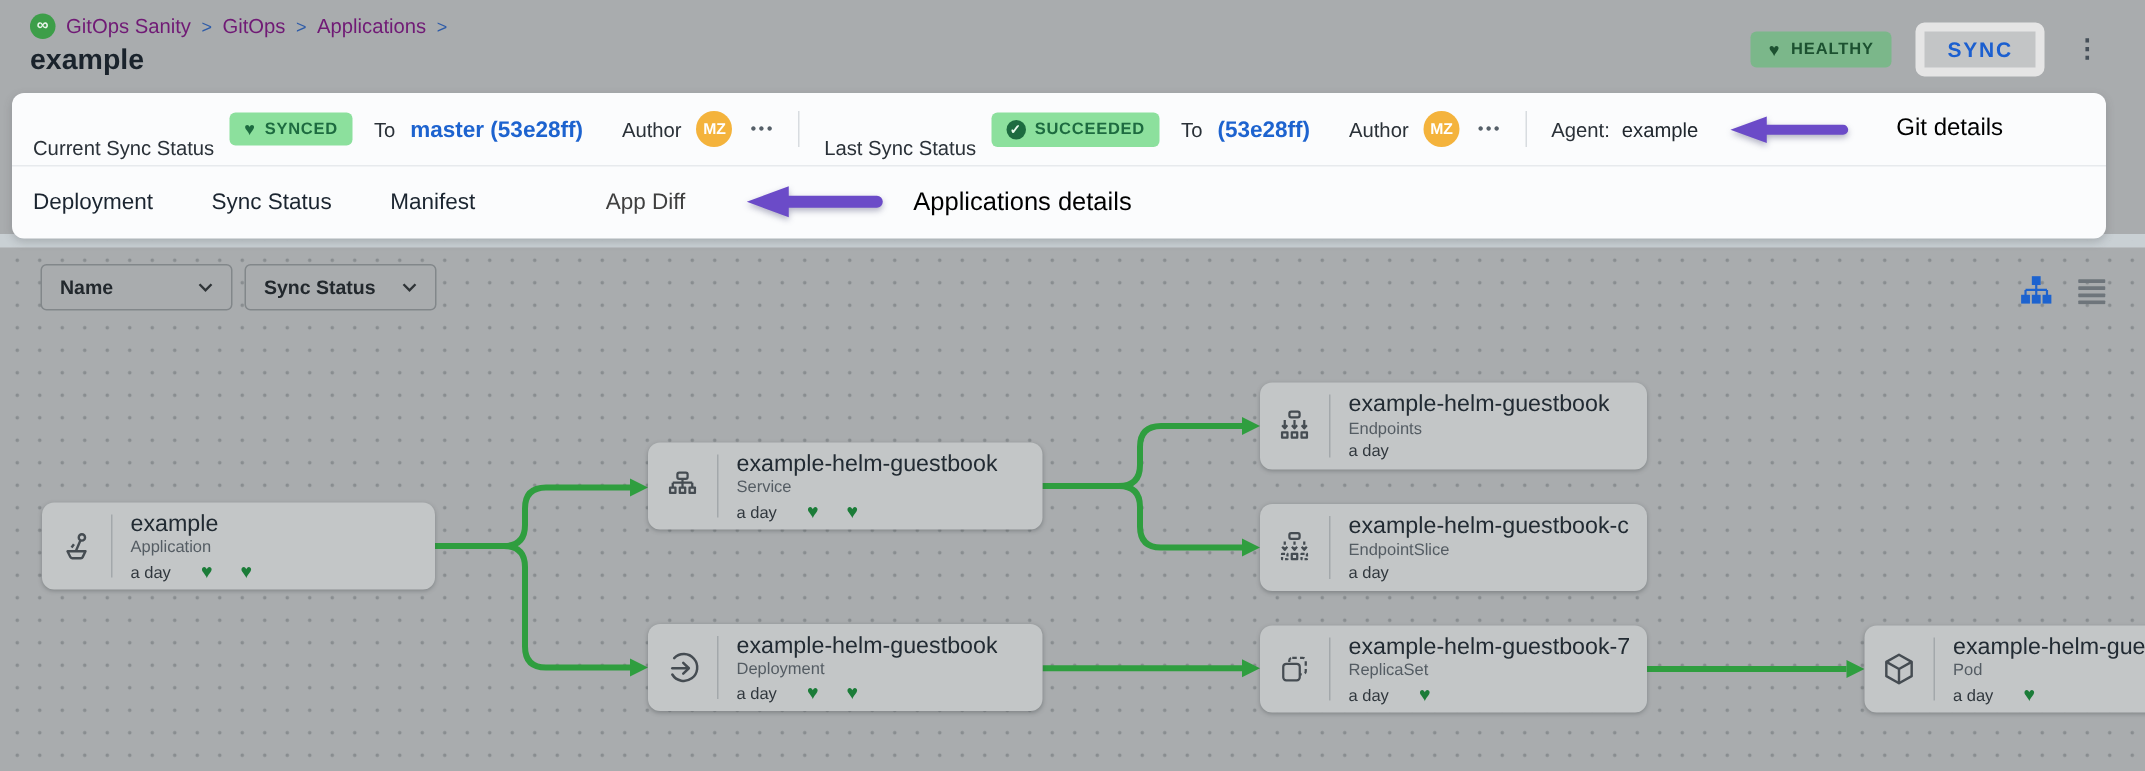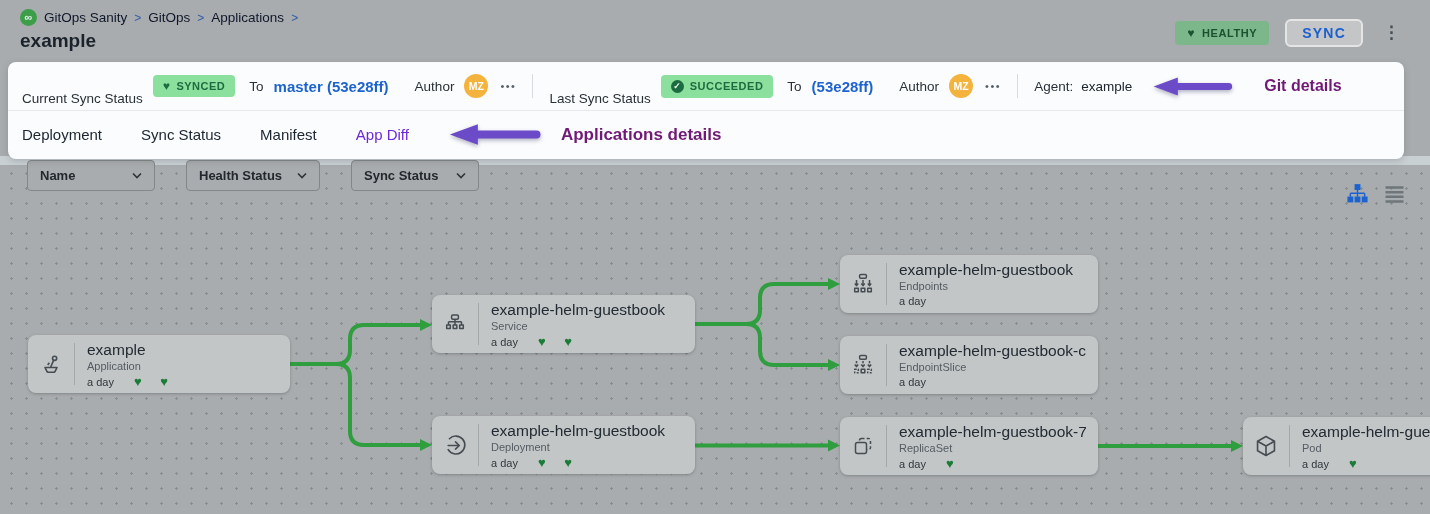--- a/index.html
+++ b/index.html
@@ -9,29 +9,29 @@
     background:#a9acae;
     font-family:"Liberation Sans", sans-serif;
     -webkit-font-smoothing:antialiased;
   }
 
   
   .top-header { position:absolute; left:0; top:0; width:1430px; height:62px; }
   .breadcrumb { position:absolute; left:20px; top:9px; display:flex; align-items:center; gap:7px; font-size:13.5px; }
   .crumb-logo { width:17px; height:17px; border-radius:50%; background:#3d9e49; color:#eaf6ec;
     display:flex; align-items:center; justify-content:center; font-size:11px; font-weight:bold; line-height:1; }
-  .crumb-link { color:#0f172a; cursor:pointer; }
+  .crumb-link { color:#701a75; cursor:pointer; }
   .crumb-sep { color:#2f5ca8; font-size:12px; }
   .page-title { position:absolute; left:20px; top:30px; font-size:19px; font-weight:bold; color:#1a232c; }
 
   .header-right { position:absolute; right:26px; top:19px; display:flex; align-items:center; gap:16px; height:27px; }
   .healthy-badge { display:flex; align-items:center; gap:7px; background:#7bb78a; color:#1c5130;
     font-size:11px; font-weight:bold; letter-spacing:.6px; padding:6px 12px; border-radius:4px; }
   .healthy-badge .heart { font-size:12px; line-height:1; color:#1c5130; }
-  .sync-button { border:2px solid #e5e5e5; color:#1b5fd0; background:rgba(255,255,255,0.30);
+  .sync-button { border:6px solid #e5e5e5; color:#1b5fd0; background:rgba(255,255,255,0.30);
     font-size:14px; font-weight:bold; letter-spacing:1.2px; padding:4px 15px; border-radius:6px; cursor:pointer;
     font-family:"Liberation Sans", sans-serif; }
   .kebab { color:#454f58; font-size:17px; font-weight:bold; cursor:pointer; line-height:1; padding:2px 4px; }
 
   
   .panel-glow { position:absolute; left:0; top:156px; width:1430px; height:9px; background:#cfd6da; opacity:.85; }
   .panel { position:absolute; left:8px; top:62px; width:1396px; height:97px; background:#fbfcfd;
     border-radius:8px; box-shadow:0 2px 6px rgba(70,75,80,.25); z-index:5; }
 
   .syncbar { height:48px; display:flex; align-items:center; padding:0 14px; font-size:13.5px; color:#2a3138; }
@@ -45,39 +45,39 @@
   .commit-link { color:#1d63cf; font-weight:bold; font-size:15px; cursor:pointer; white-space:nowrap; }
   .author-label { margin:0 10px 0 26px; }
   .avatar { width:24px; height:24px; border-radius:50%; background:#f4b33c; color:#fff;
     font-size:10.5px; font-weight:bold; display:flex; align-items:center; justify-content:center; }
   .more-dots { color:#566069; font-size:11px; letter-spacing:1.5px; margin-left:12px; cursor:pointer; }
   .v-divider { width:1px; height:24px; background:#d8dce0; margin:0 16px; }
   .agent-label { margin-right:8px;text-align:right; }
   .agent-value { color:#20272e; }
 
   .ann-arrow { filter:drop-shadow(0 2px 2px rgba(40,40,90,.35)); flex:none; }
-  .ann-text { color:#701a75; font-weight:bold; }
+  .ann-text { color:#000000; font-weight:normal; }
   .git-details-text { font-size:16px; margin-left:26px; }
   .sync-arrow { margin-left:18px; }
 
   .tabs-row { height:48px; border-top:1px solid #e7eaed; display:flex; align-items:center; padding-left:14px; }
   .tab { position:relative; height:100%; display:flex; align-items:center; font-size:15px; color:#1b2530;
     margin-right:39px; cursor:pointer; white-space:nowrap; }
   .tab.active { font-weight:bold; }
   .tab.active::after { content:""; position:absolute; left:-3px; right:-3px; bottom:0; height:3px; background:#1565d8; }
-  .tab.disabled { color:#6d28d9; }
+  .tab.disabled { color:#404040;margin-left:48px; }
   .tabs-arrow { margin-right:16px; }
   .app-details-text { font-size:17px; }
 
   
   .canvas { position:absolute; left:0; top:160px; width:1430px; height:354px;
     background-image:radial-gradient(circle, rgba(110,116,120,.55) 1.1px, transparent 1.4px);
     background-size:15px 15px; background-position:4px 6px; }
 
-  .filters { position:absolute; left:27px; top:0; display:flex; gap:31px; }
+  .filters { position:absolute; left:27px; top:16px; display:flex; gap:8px; }
   .filter-btn { height:31px; border:1px solid #82878a; border-radius:4px; background:#a9acae;
     display:flex; align-items:center; justify-content:space-between; padding:0 12px;
     font-size:13px; font-weight:bold; color:#22282d; cursor:pointer; }
   .w128 { width:128px; } .w134 { width:134px; }
 
   .view-toggles { position:absolute; right:26px; top:24px; display:flex; align-items:center; gap:17px; }
   .toggle { cursor:pointer; display:flex; }
 
   .edges { position:absolute; left:0; top:0; width:1430px; height:354px; pointer-events:none; }
 
@@ -167,26 +167,20 @@
     </svg>
     <span class="ann-text app-details-text">Applications details</span>
   </div>
 </div>
 
 <div class="canvas">
 
   <div class="filters">
     <div class="filter-btn w128">
       <span>Name</span>
-      <svg width="10" height="7" viewBox="0 0 10 7">
-          <polyline points="1,1.5 5,5.5 9,1.5" fill="none" stroke="#2f3437" stroke-width="1.6"></polyline>
-        </svg>
-    </div>
-    <div class="filter-btn w134">
-      <span>Health Status</span>
       <svg width="10" height="7" viewBox="0 0 10 7">
           <polyline points="1,1.5 5,5.5 9,1.5" fill="none" stroke="#2f3437" stroke-width="1.6"></polyline>
         </svg>
     </div>
     <div class="filter-btn w128">
       <span>Sync Status</span>
       <svg width="10" height="7" viewBox="0 0 10 7">
           <polyline points="1,1.5 5,5.5 9,1.5" fill="none" stroke="#2f3437" stroke-width="1.6"></polyline>
         </svg>
     </div>

